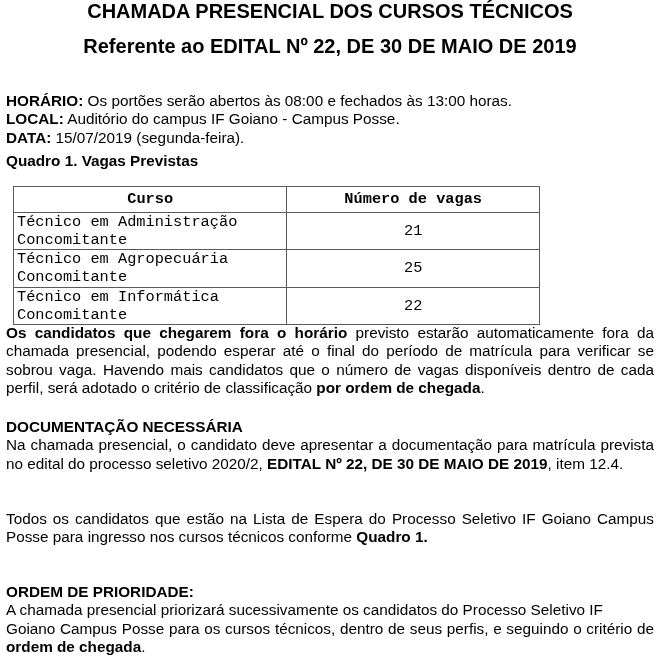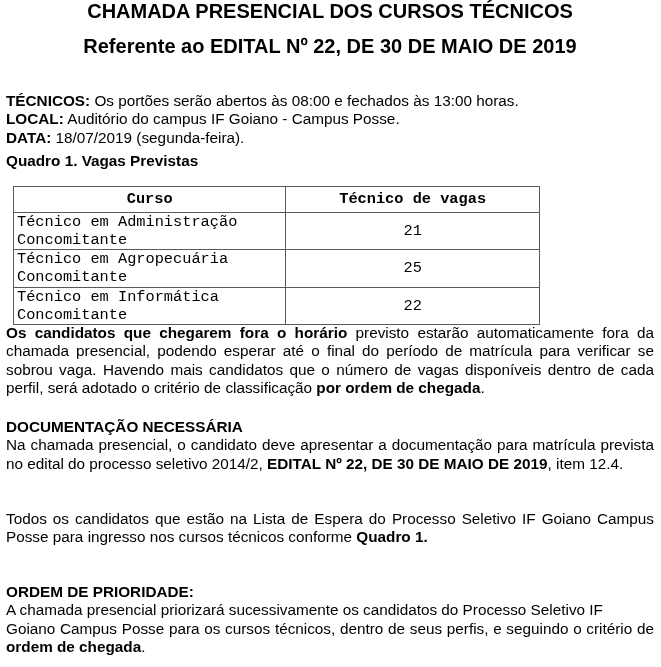--- a/index.html
+++ b/index.html
@@ -95,41 +95,41 @@
 </head>
 <body>
 
 <div class="page">
 
   <h1 class="title title-1">CHAMADA PRESENCIAL DOS CURSOS TÉCNICOS</h1>
   <h2 class="title title-2">Referente ao EDITAL Nº 22, DE 30 DE MAIO DE 2019</h2>
 
   <div class="info">
     <div class="info-line">
-      <span class="b">TÉCNICOS:</span><span> Os portões serão abertos às 08:00 e fechados às 13:00 horas.</span>
+      <span class="b">HORÁRIO:</span><span> Os portões serão abertos às 08:00 e fechados às 13:00 horas.</span>
     </div>
     <div class="info-line">
       <span class="b">LOCAL:</span><span> Auditório do campus IF Goiano - Campus Posse.</span>
     </div>
     <div class="info-line">
-      <span class="b">DATA:</span><span> 18/07/2019 (segunda-feira).</span>
+      <span class="b">DATA:</span><span> 15/07/2019 (segunda-feira).</span>
     </div>
   </div>
 
   <div class="quadro-caption">Quadro 1. Vagas Previstas</div>
 
   <table class="vagas">
     <colgroup>
         <col class="c1">
         <col class="c2">
       </colgroup>
     <thead>
       <tr>
         <th>Curso</th>
-        <th>Técnico de vagas</th>
+        <th>Número de vagas</th>
       </tr>
     </thead>
     <tbody>
       <tr>
         <td class="curso">Técnico em Administração Concomitante</td>
         <td class="num">21</td>
       </tr>
       <tr>
         <td class="curso">Técnico em Agropecuária Concomitante</td>
         <td class="num">25</td>
@@ -140,21 +140,21 @@
       </tr>
     </tbody>
   </table>
 
   <div class="para p-fora">
     <p><span class="b">Os candidatos que chegarem fora o horário</span><span> previsto estarão automaticamente fora da chamada presencial, podendo esperar até o final do período de matrícula para verificar se sobrou vaga. Havendo mais candidatos que o número de vagas disponíveis dentro de cada perfil, será adotado o critério de classificação </span><span class="b">por ordem de chegada</span><span>.</span></p>
   </div>
 
   <div class="para p-doc">
     <div class="heading">DOCUMENTAÇÃO NECESSÁRIA</div>
-    <p><span>Na chamada presencial, o candidato deve apresentar a documentação para matrícula prevista no edital do processo seletivo 2014/2, </span><span class="b">EDITAL Nº 22, DE 30 DE MAIO DE 2019</span><span>, item 12.4.</span></p>
+    <p><span>Na chamada presencial, o candidato deve apresentar a documentação para matrícula prevista no edital do processo seletivo 2020/2, </span><span class="b">EDITAL Nº 22, DE 30 DE MAIO DE 2019</span><span>, item 12.4.</span></p>
   </div>
 
   <div class="para p-apto">
     <p><span>Todos os candidatos que estão na Lista de Espera do Processo Seletivo IF Goiano Campus Posse para ingresso nos cursos técnicos conforme </span><span class="b">Quadro 1.</span></p>
   </div>
 
   <div class="para p-ordem">
     <div class="heading">ORDEM DE PRIORIDADE:</div>
     <p class="last">A chamada presencial priorizará sucessivamente os candidatos do Processo Seletivo IF</p>
     <p><span>Goiano Campus Posse para os cursos técnicos, dentro de seus perfis, e seguindo o critério de </span><span class="b">ordem de chegada</span><span>.</span></p>

